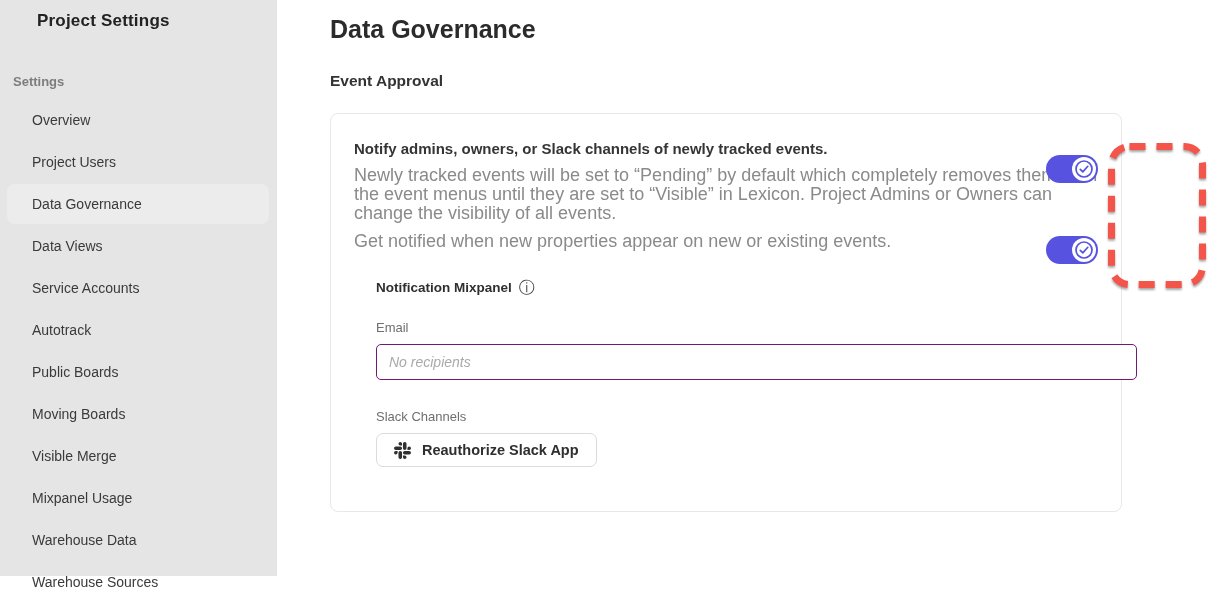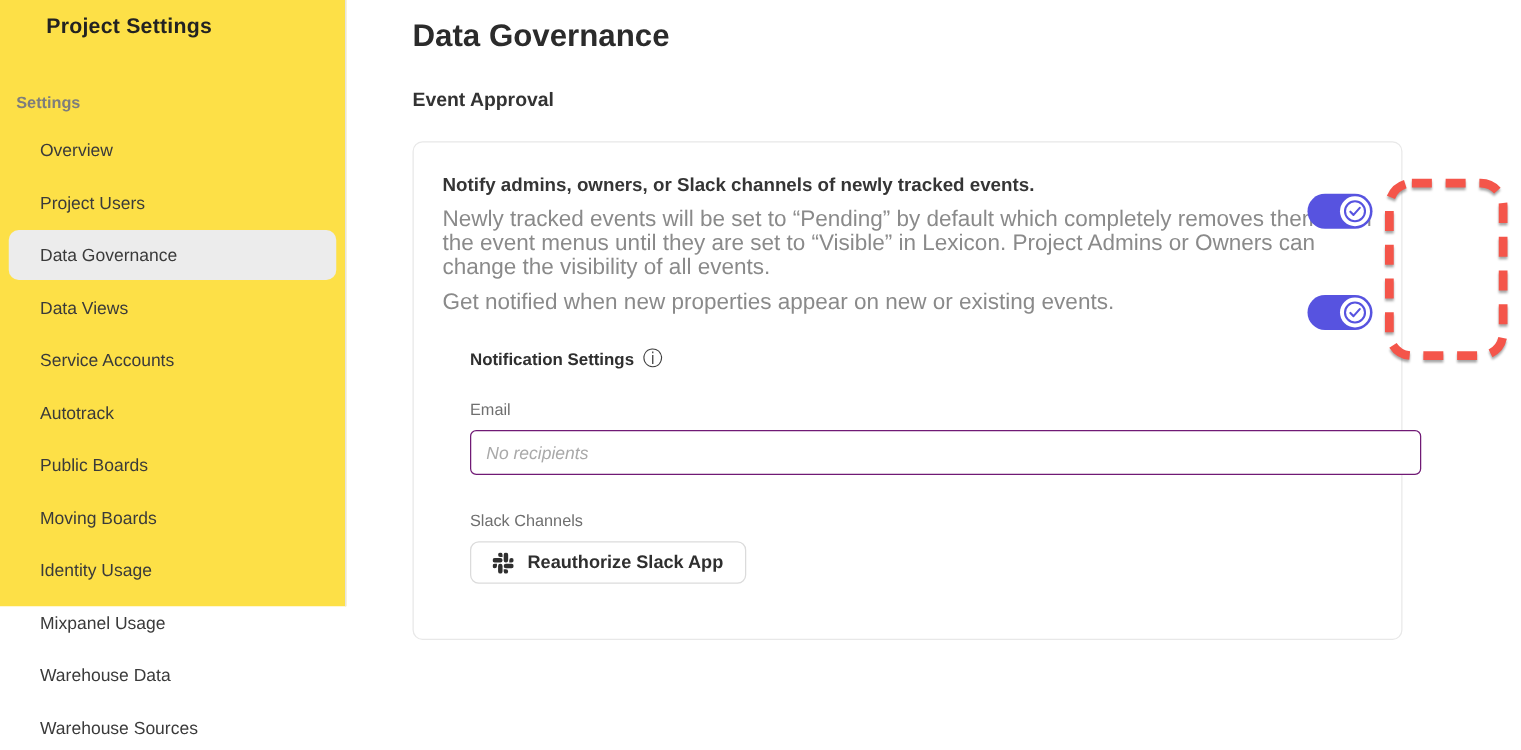--- a/index.html
+++ b/index.html
@@ -7,22 +7,22 @@
   body {
     width:1217px; height:600px; overflow:hidden;
     background:#ffffff;
     font-family:"Liberation Sans", sans-serif;
     display:flex;
     color:#2f2f2f;
   }
 
   
   .sidebar {
-    width:277px; min-width:277px; height:485px;
-    background:#fde047;
+    width:277px; min-width:277px; height:576px;
+    background:#e5e5e5;
     border-right:1px solid #e4e4e4;
   }
   .sidebar-title {
     margin:10px 0 0 37px;
     font-size:17px; font-weight:700; color:#222;
     letter-spacing:.2px; line-height:22px;
   }
   .sidebar-section-label {
     margin:42px 0 0 13px;
     font-size:13px; font-weight:700; color:#7d7d7d;
@@ -120,41 +120,41 @@
   <div class="sidebar-section-label">Settings</div>
   <nav class="nav">
     <div class="nav-item">Overview</div>
     <div class="nav-item">Project Users</div>
     <div class="nav-item selected">Data Governance</div>
     <div class="nav-item">Data Views</div>
     <div class="nav-item">Service Accounts</div>
     <div class="nav-item">Autotrack</div>
     <div class="nav-item">Public Boards</div>
     <div class="nav-item">Moving Boards</div>
-    <div class="nav-item">Identity Usage</div>
+    <div class="nav-item">Visible Merge</div>
     <div class="nav-item">Mixpanel Usage</div>
     <div class="nav-item">Warehouse Data</div>
     <div class="nav-item">Warehouse Sources</div>
   </nav>
 </aside>
 
 <main class="main">
   <h1 class="page-title">Data Governance</h1>
   <h2 class="section-title">Event Approval</h2>
 
   <section class="card">
 
     <div class="setting-title">Notify admins, owners, or Slack channels of newly tracked events.</div>
     <p class="setting-desc">Newly tracked events will be set to “Pending” by default which completely removes them from the event menus until they are set to “Visible” in Lexicon. Project Admins or Owners can change the visibility of all events.</p>
 
     <p class="setting-desc">Get notified when new properties appear on new or existing events.</p>
 
     <div class="sub-section">
       <div class="sub-title-row">
-        <span class="sub-title">Notification Settings</span>
+        <span class="sub-title">Notification Mixpanel</span>
         <span class="info-icon">ⓘ</span>
       </div>
 
       <div class="field-label">Email</div>
       <input class="email-input" type="text" placeholder="No recipients" style="">
 
       <div class="field-label" style="margin-top:29px;">Slack Channels</div>
       <button class="slack-btn">
         <span>
           <svg width="17" height="17" viewBox="0 0 24 24" fill="#2f2f2f" xmlns="http://www.w3.org/2000/svg">

